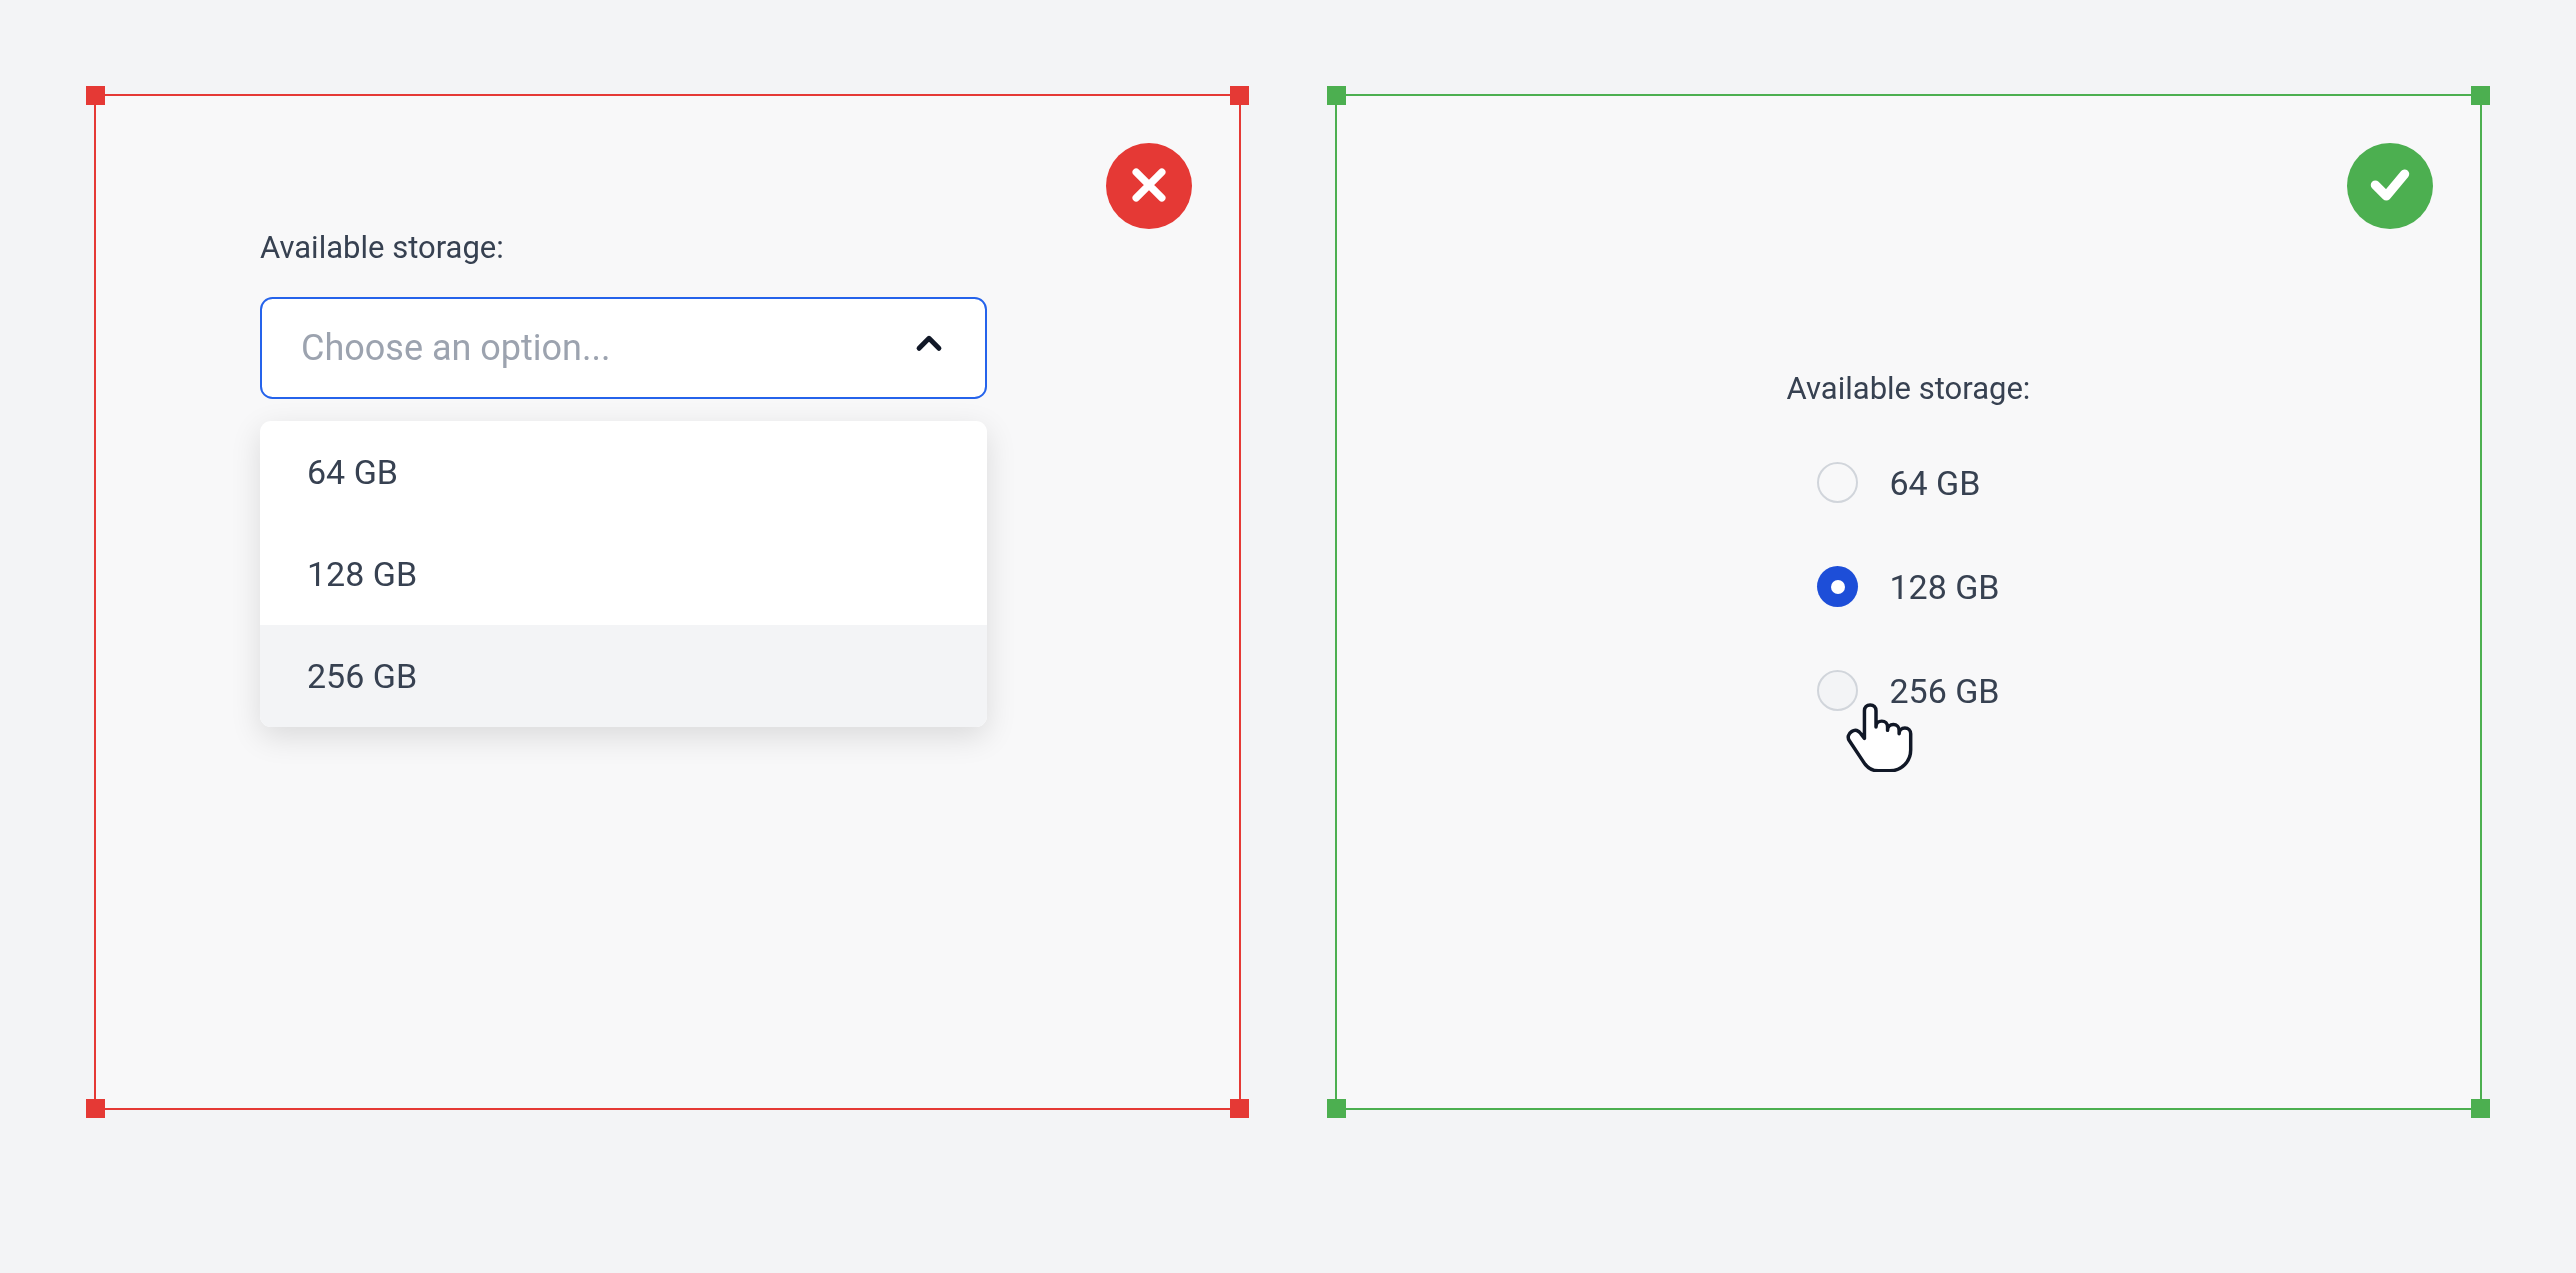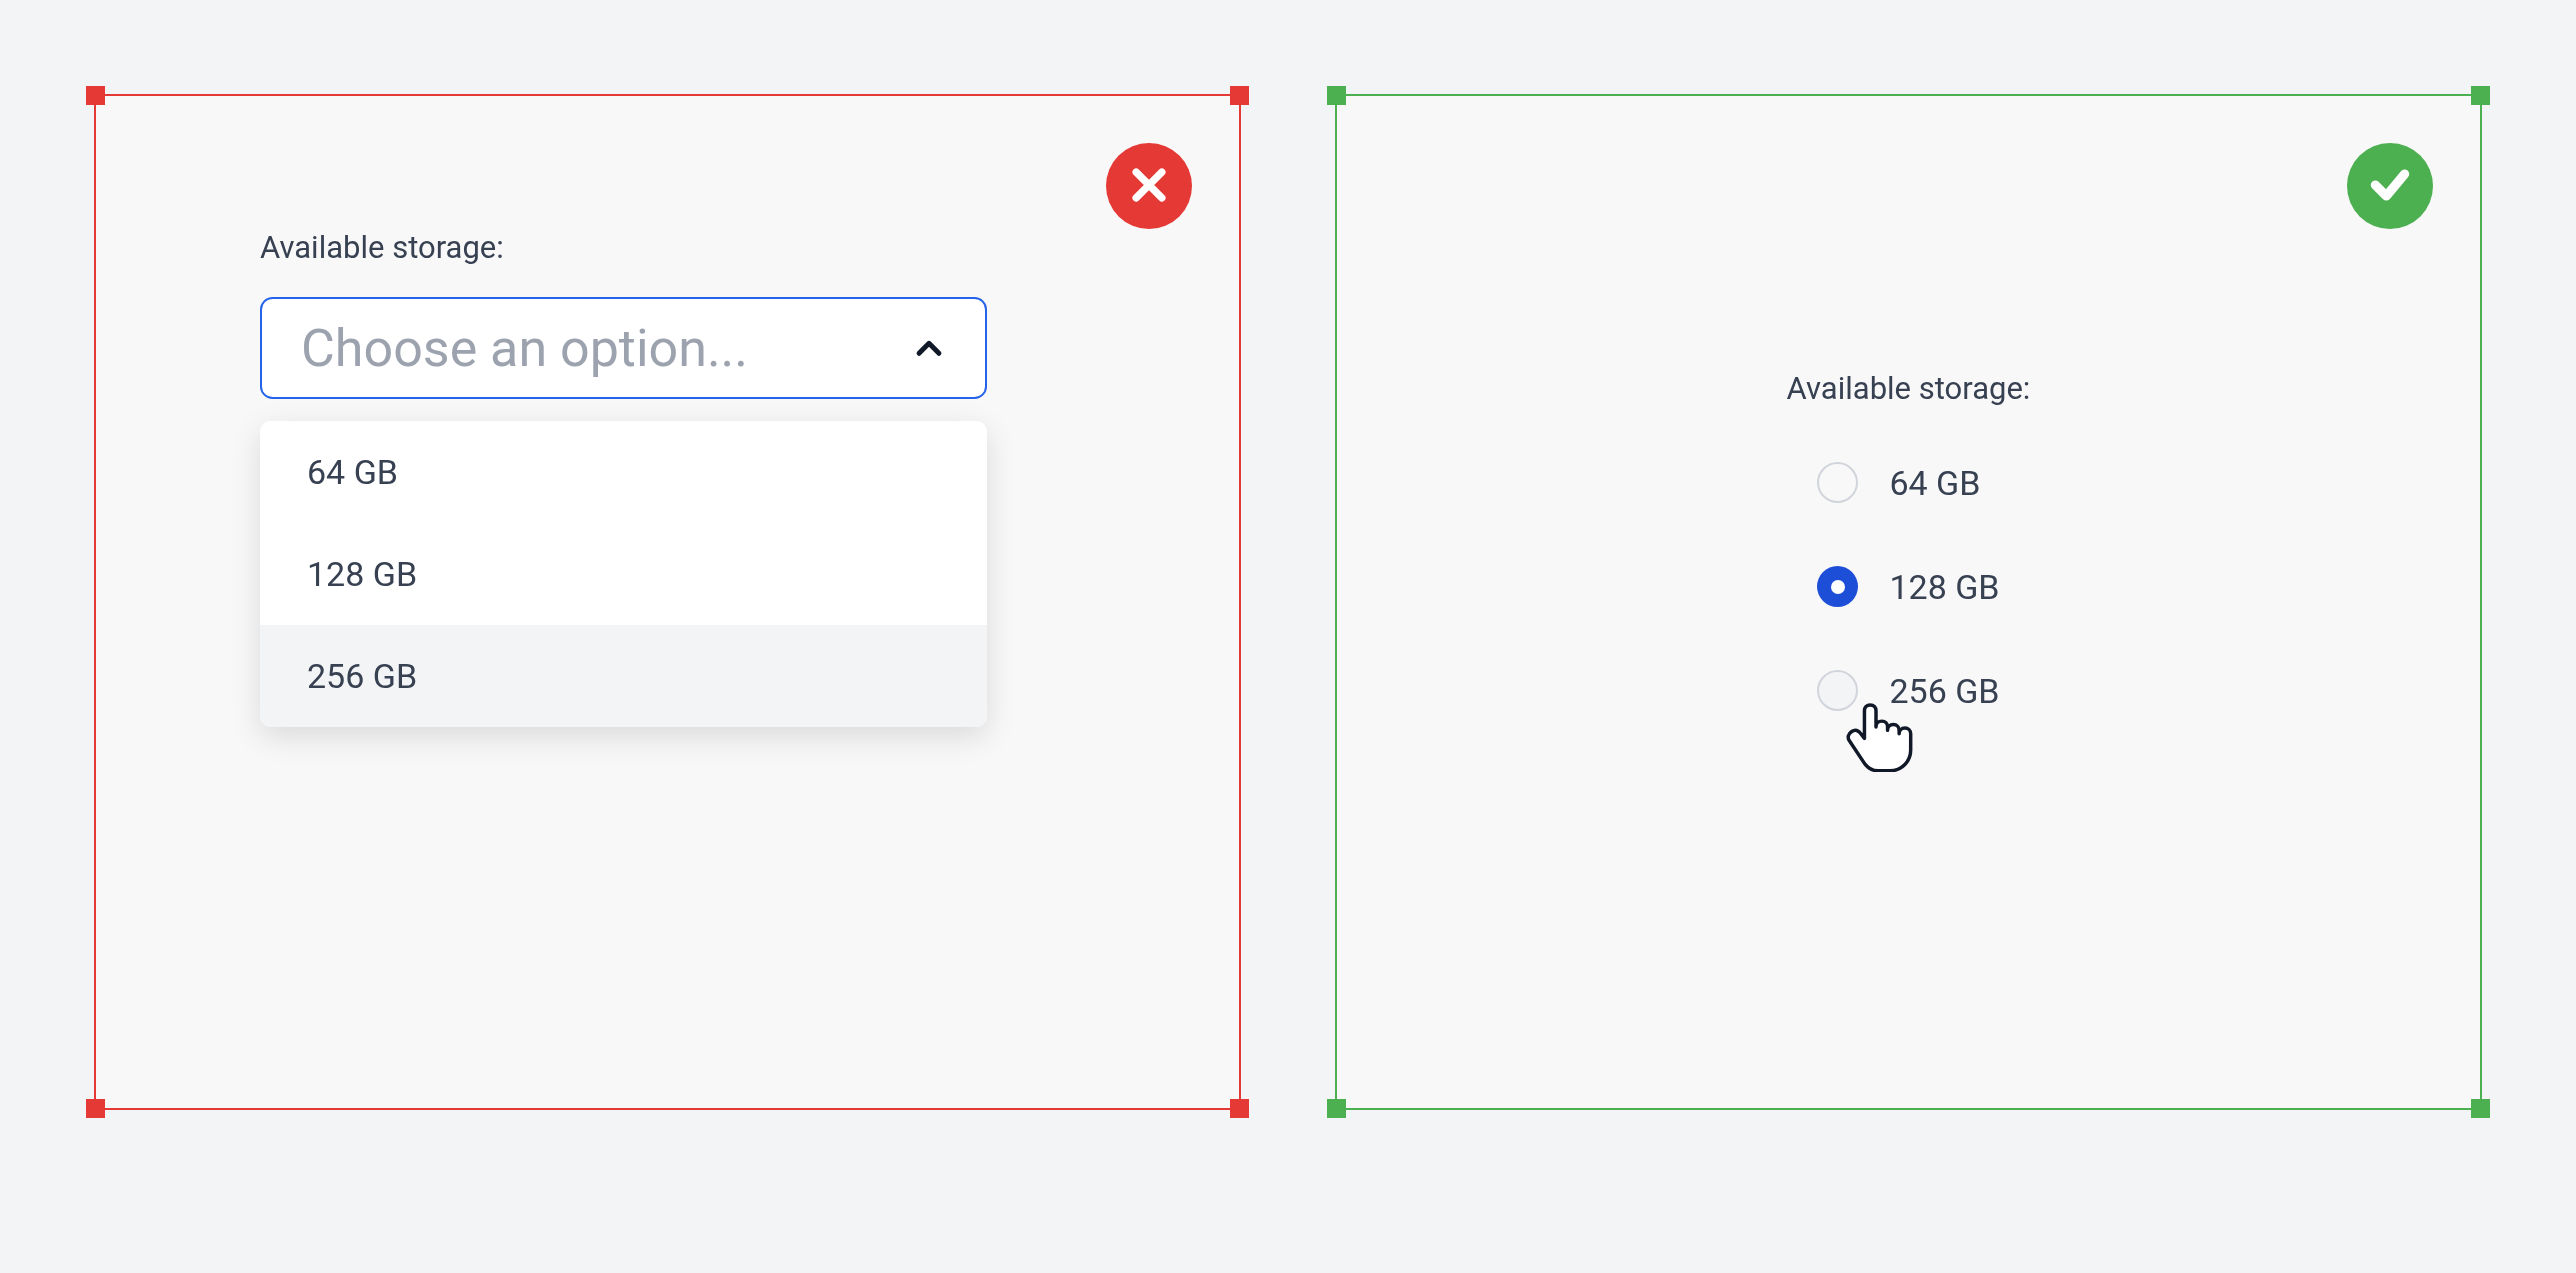--- a/index.html
+++ b/index.html
@@ -91,21 +91,21 @@
     .select-box {
       width: 100%;
       height: 102px;
       border: 2.3px solid #2563eb;
       border-radius: 12.5px;
       background: #fff;
       display: flex;
       align-items: center;
       justify-content: space-between;
       padding: 0 39px;
-      font-size: 52px;
+      font-size: 36px;
       color: #9ca3af;
       cursor: pointer;
     }
     .select-box .chevron {
       width: 34px;
       height: 34px;
       stroke: #111827;
       stroke-width: 3.5;
       fill: none;
       stroke-linecap: round;

